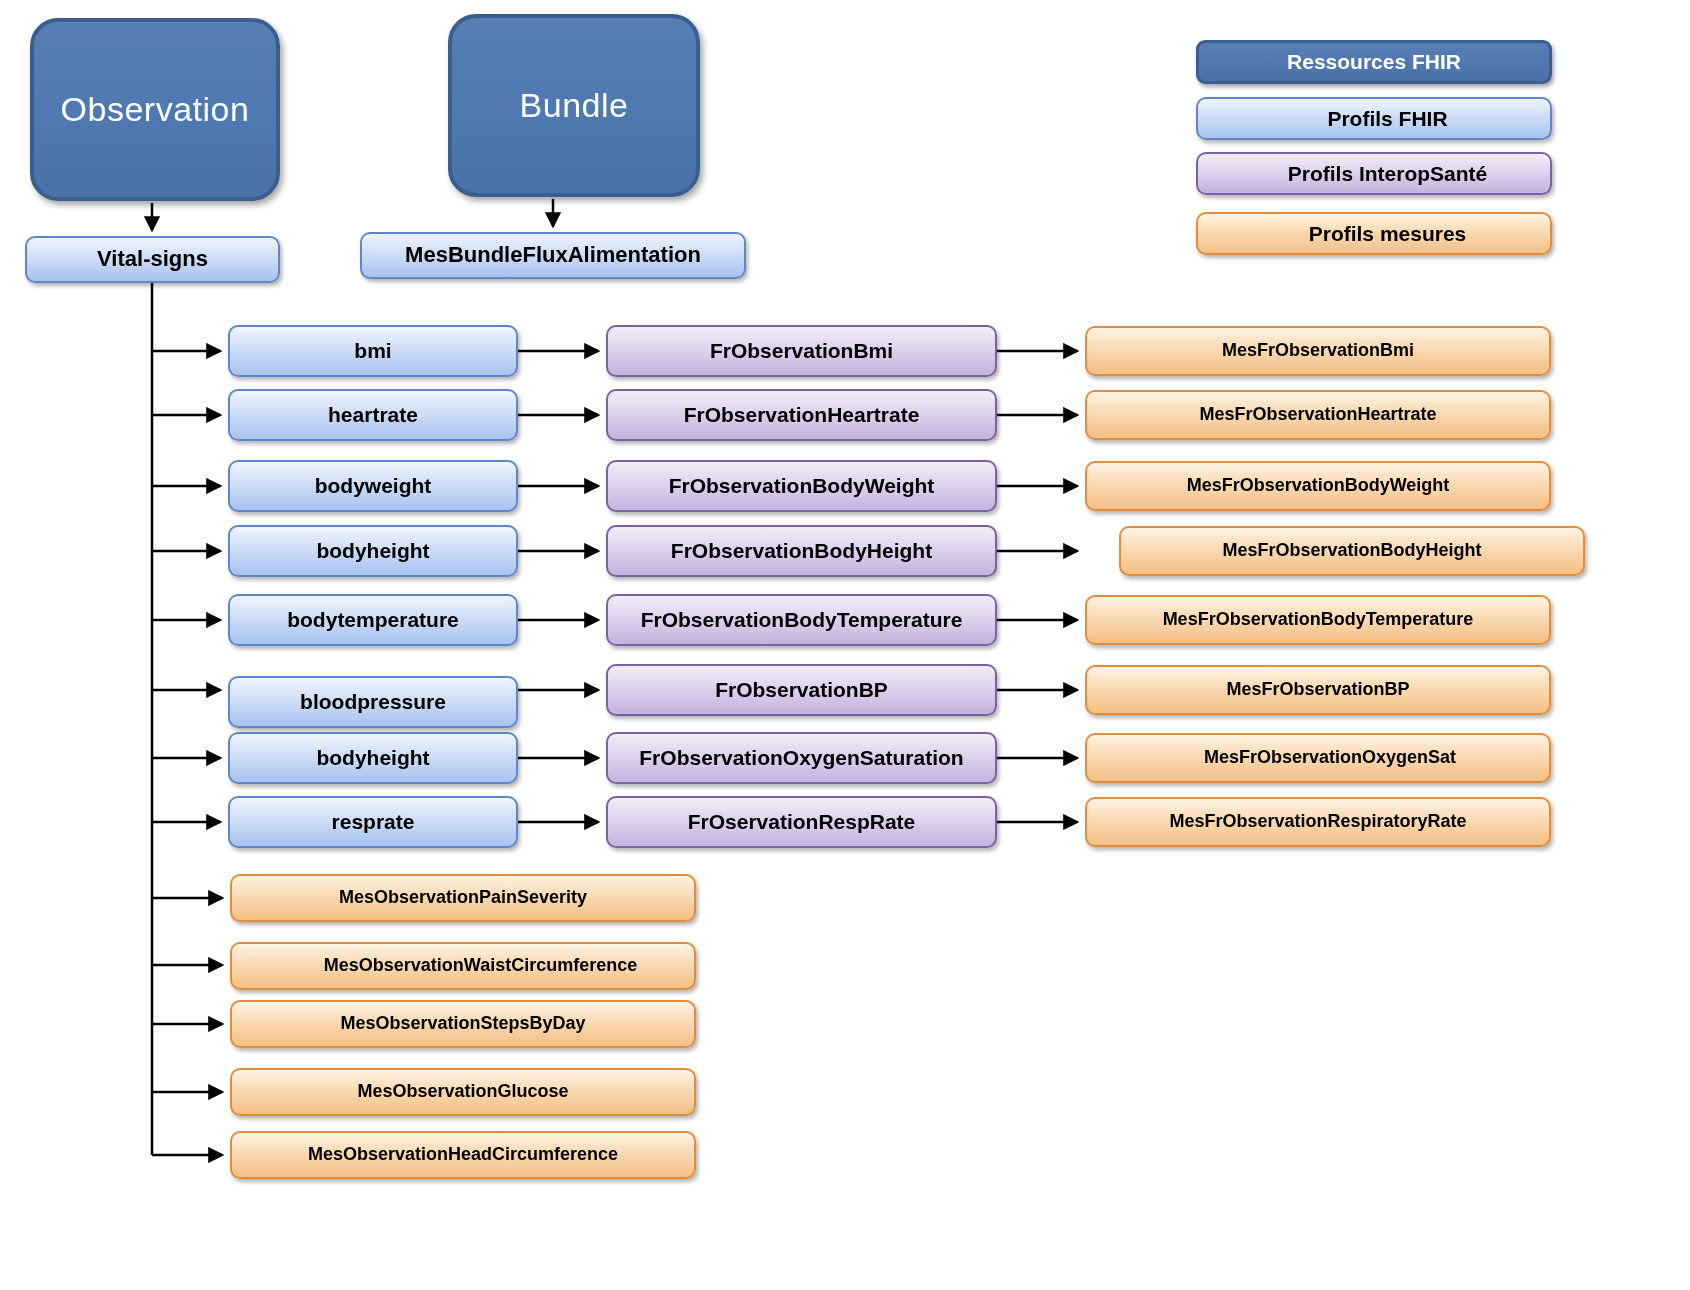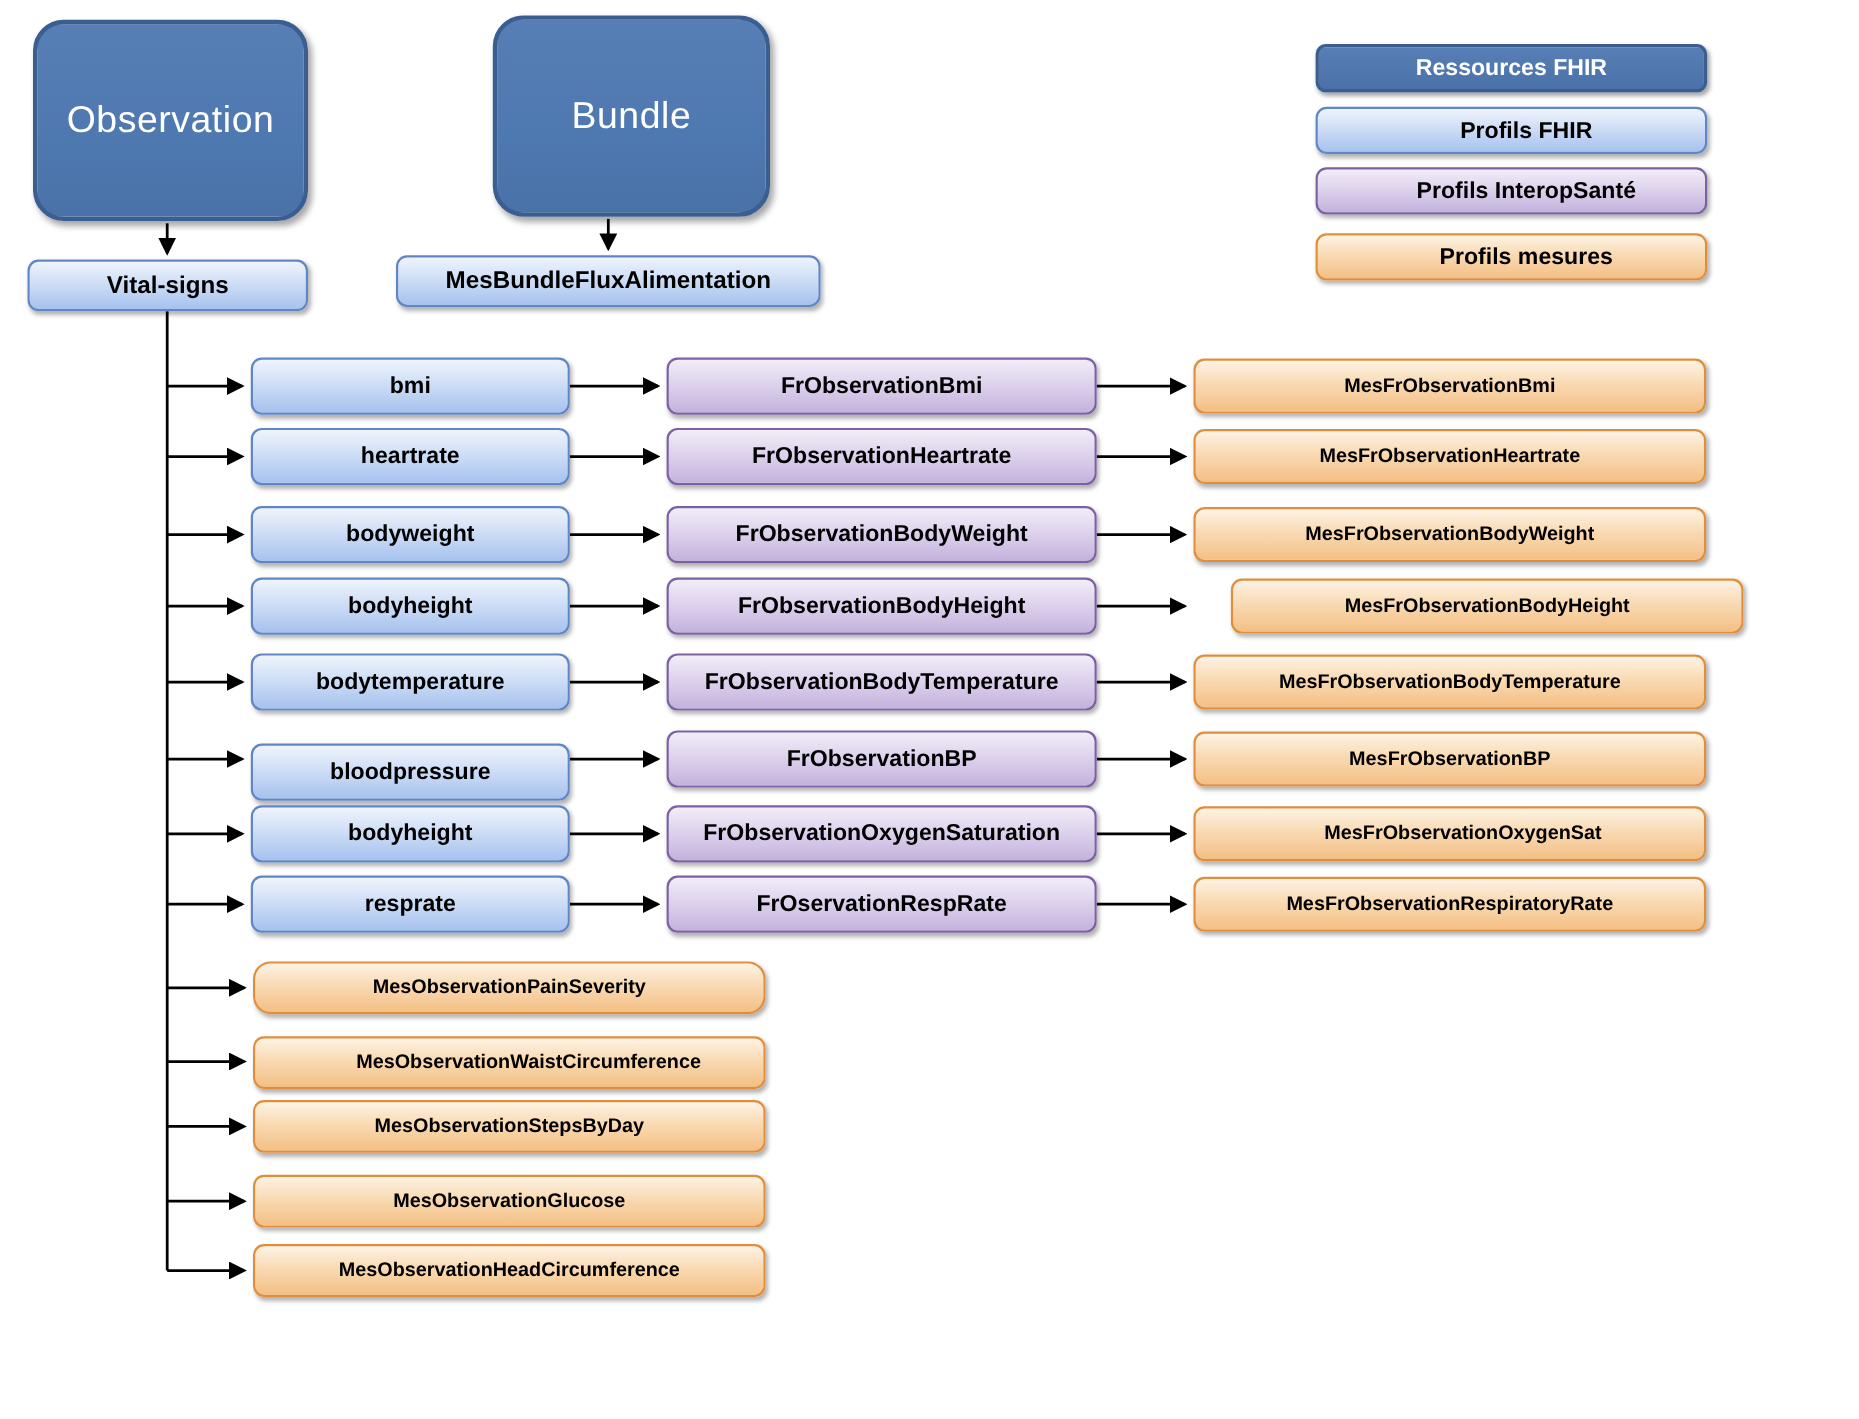--- a/index.html
+++ b/index.html
@@ -127,21 +127,21 @@
   <div class="box mesures" style="left:1085px; top:665px; width:466px; height:50px;">MesFrObservationBP</div>
 
   <div class="box fhir" style="left:228px; top:732px; width:290px; height:52px;">bodyheight</div>
   <div class="box interop" style="left:606px; top:732px; width:391px; height:52px;">FrObservationOxygenSaturation</div>
   <div class="box mesures" style="left:1085px; top:733px; width:466px; height:50px;padding-left:24px;">MesFrObservationOxygenSat</div>
 
   <div class="box fhir" style="left:228px; top:796px; width:290px; height:52px;">resprate</div>
   <div class="box interop" style="left:606px; top:796px; width:391px; height:52px;">FrOservationRespRate</div>
   <div class="box mesures" style="left:1085px; top:797px; width:466px; height:50px;">MesFrObservationRespiratoryRate</div>
 
-  <div class="box mesures" style="left:230px; top:874px; width:466px; height:48px;border-radius:16px;">MesObservationPainSeverity</div>
+  <div class="box mesures" style="left:230px; top:874px; width:466px; height:48px;">MesObservationPainSeverity</div>
   <div class="box mesures" style="left:230px; top:942px; width:466px; height:48px;padding-left:35px;">MesObservationWaistCircumference</div>
   <div class="box mesures" style="left:230px; top:1000px; width:466px; height:48px;">MesObservationStepsByDay</div>
   <div class="box mesures" style="left:230px; top:1068px; width:466px; height:48px;">MesObservationGlucose</div>
   <div class="box mesures" style="left:230px; top:1131px; width:466px; height:48px;">MesObservationHeadCircumference</div>
 
   <div>
     <div class="box legend-resource" style="left:1196px; top:40px; width:356px; height:44px;">Ressources FHIR</div>
     <div class="box fhir legend-size" style="left:1196px; top:97px; width:356px; height:43px;">Profils FHIR</div>
     <div class="box interop legend-size" style="left:1196px; top:152px; width:356px; height:43px;">Profils InteropSanté</div>
     <div class="box mesures legend-size" style="left:1196px; top:212px; width:356px; height:43px;">Profils mesures</div>

